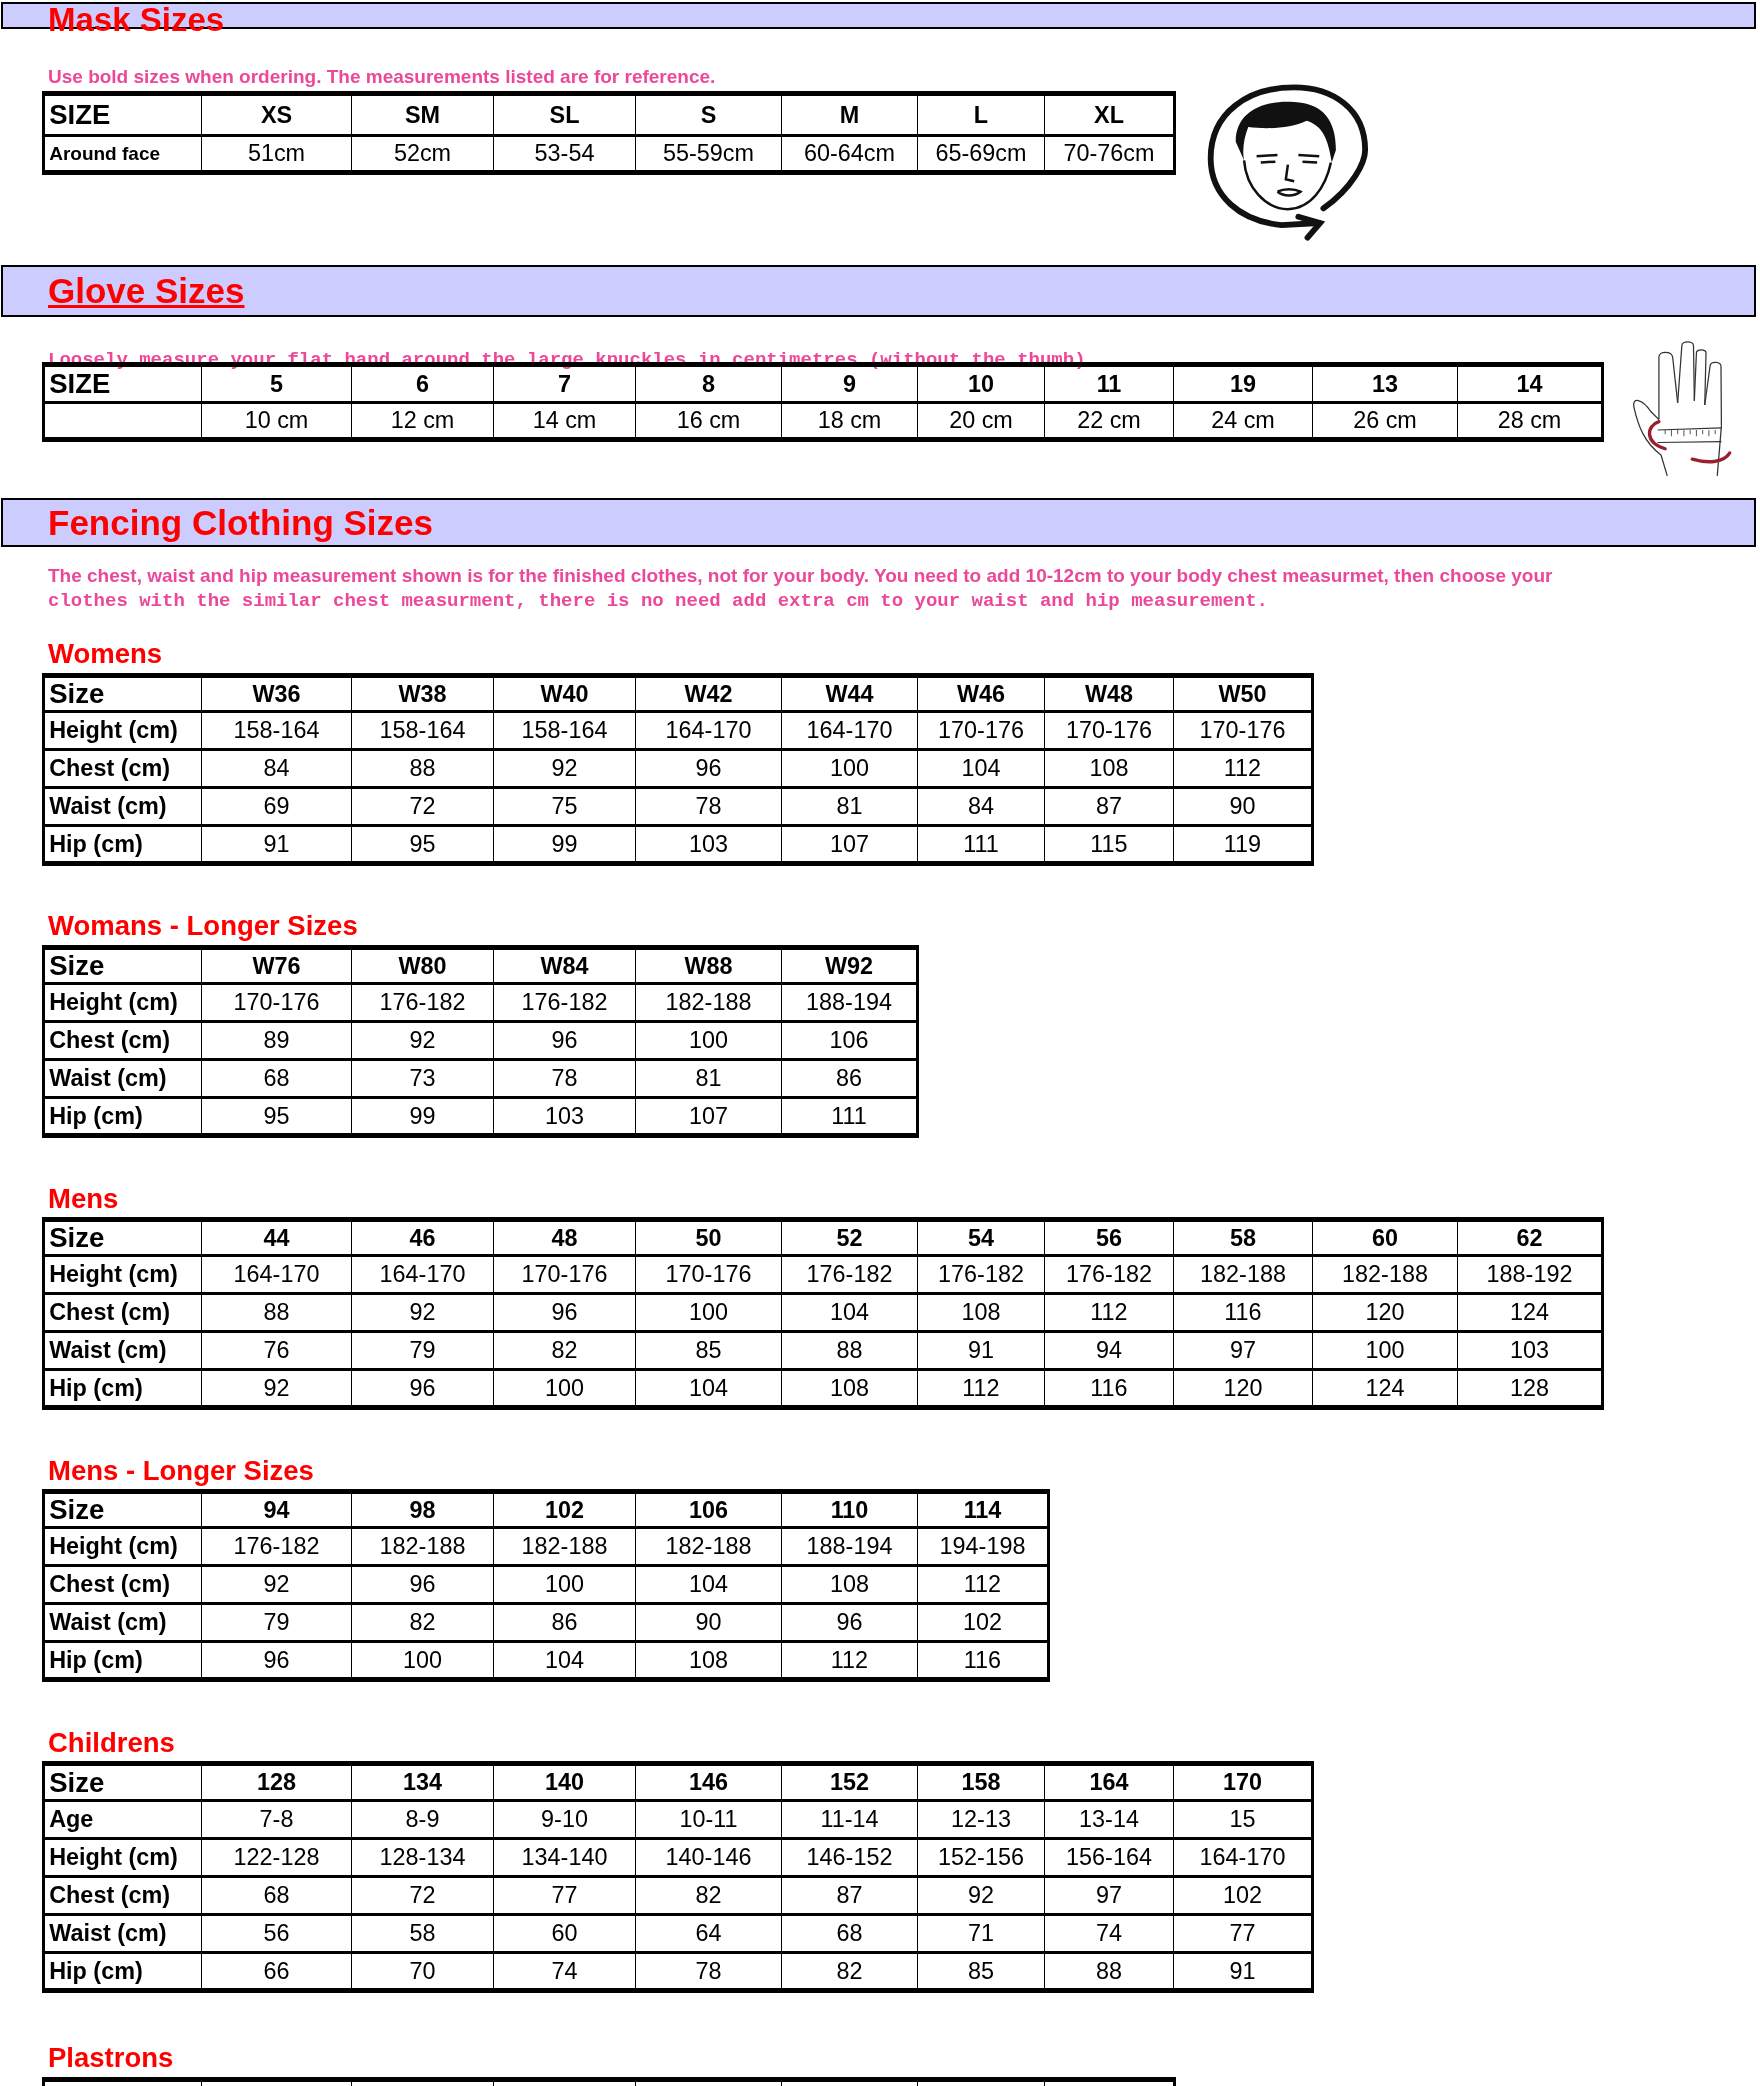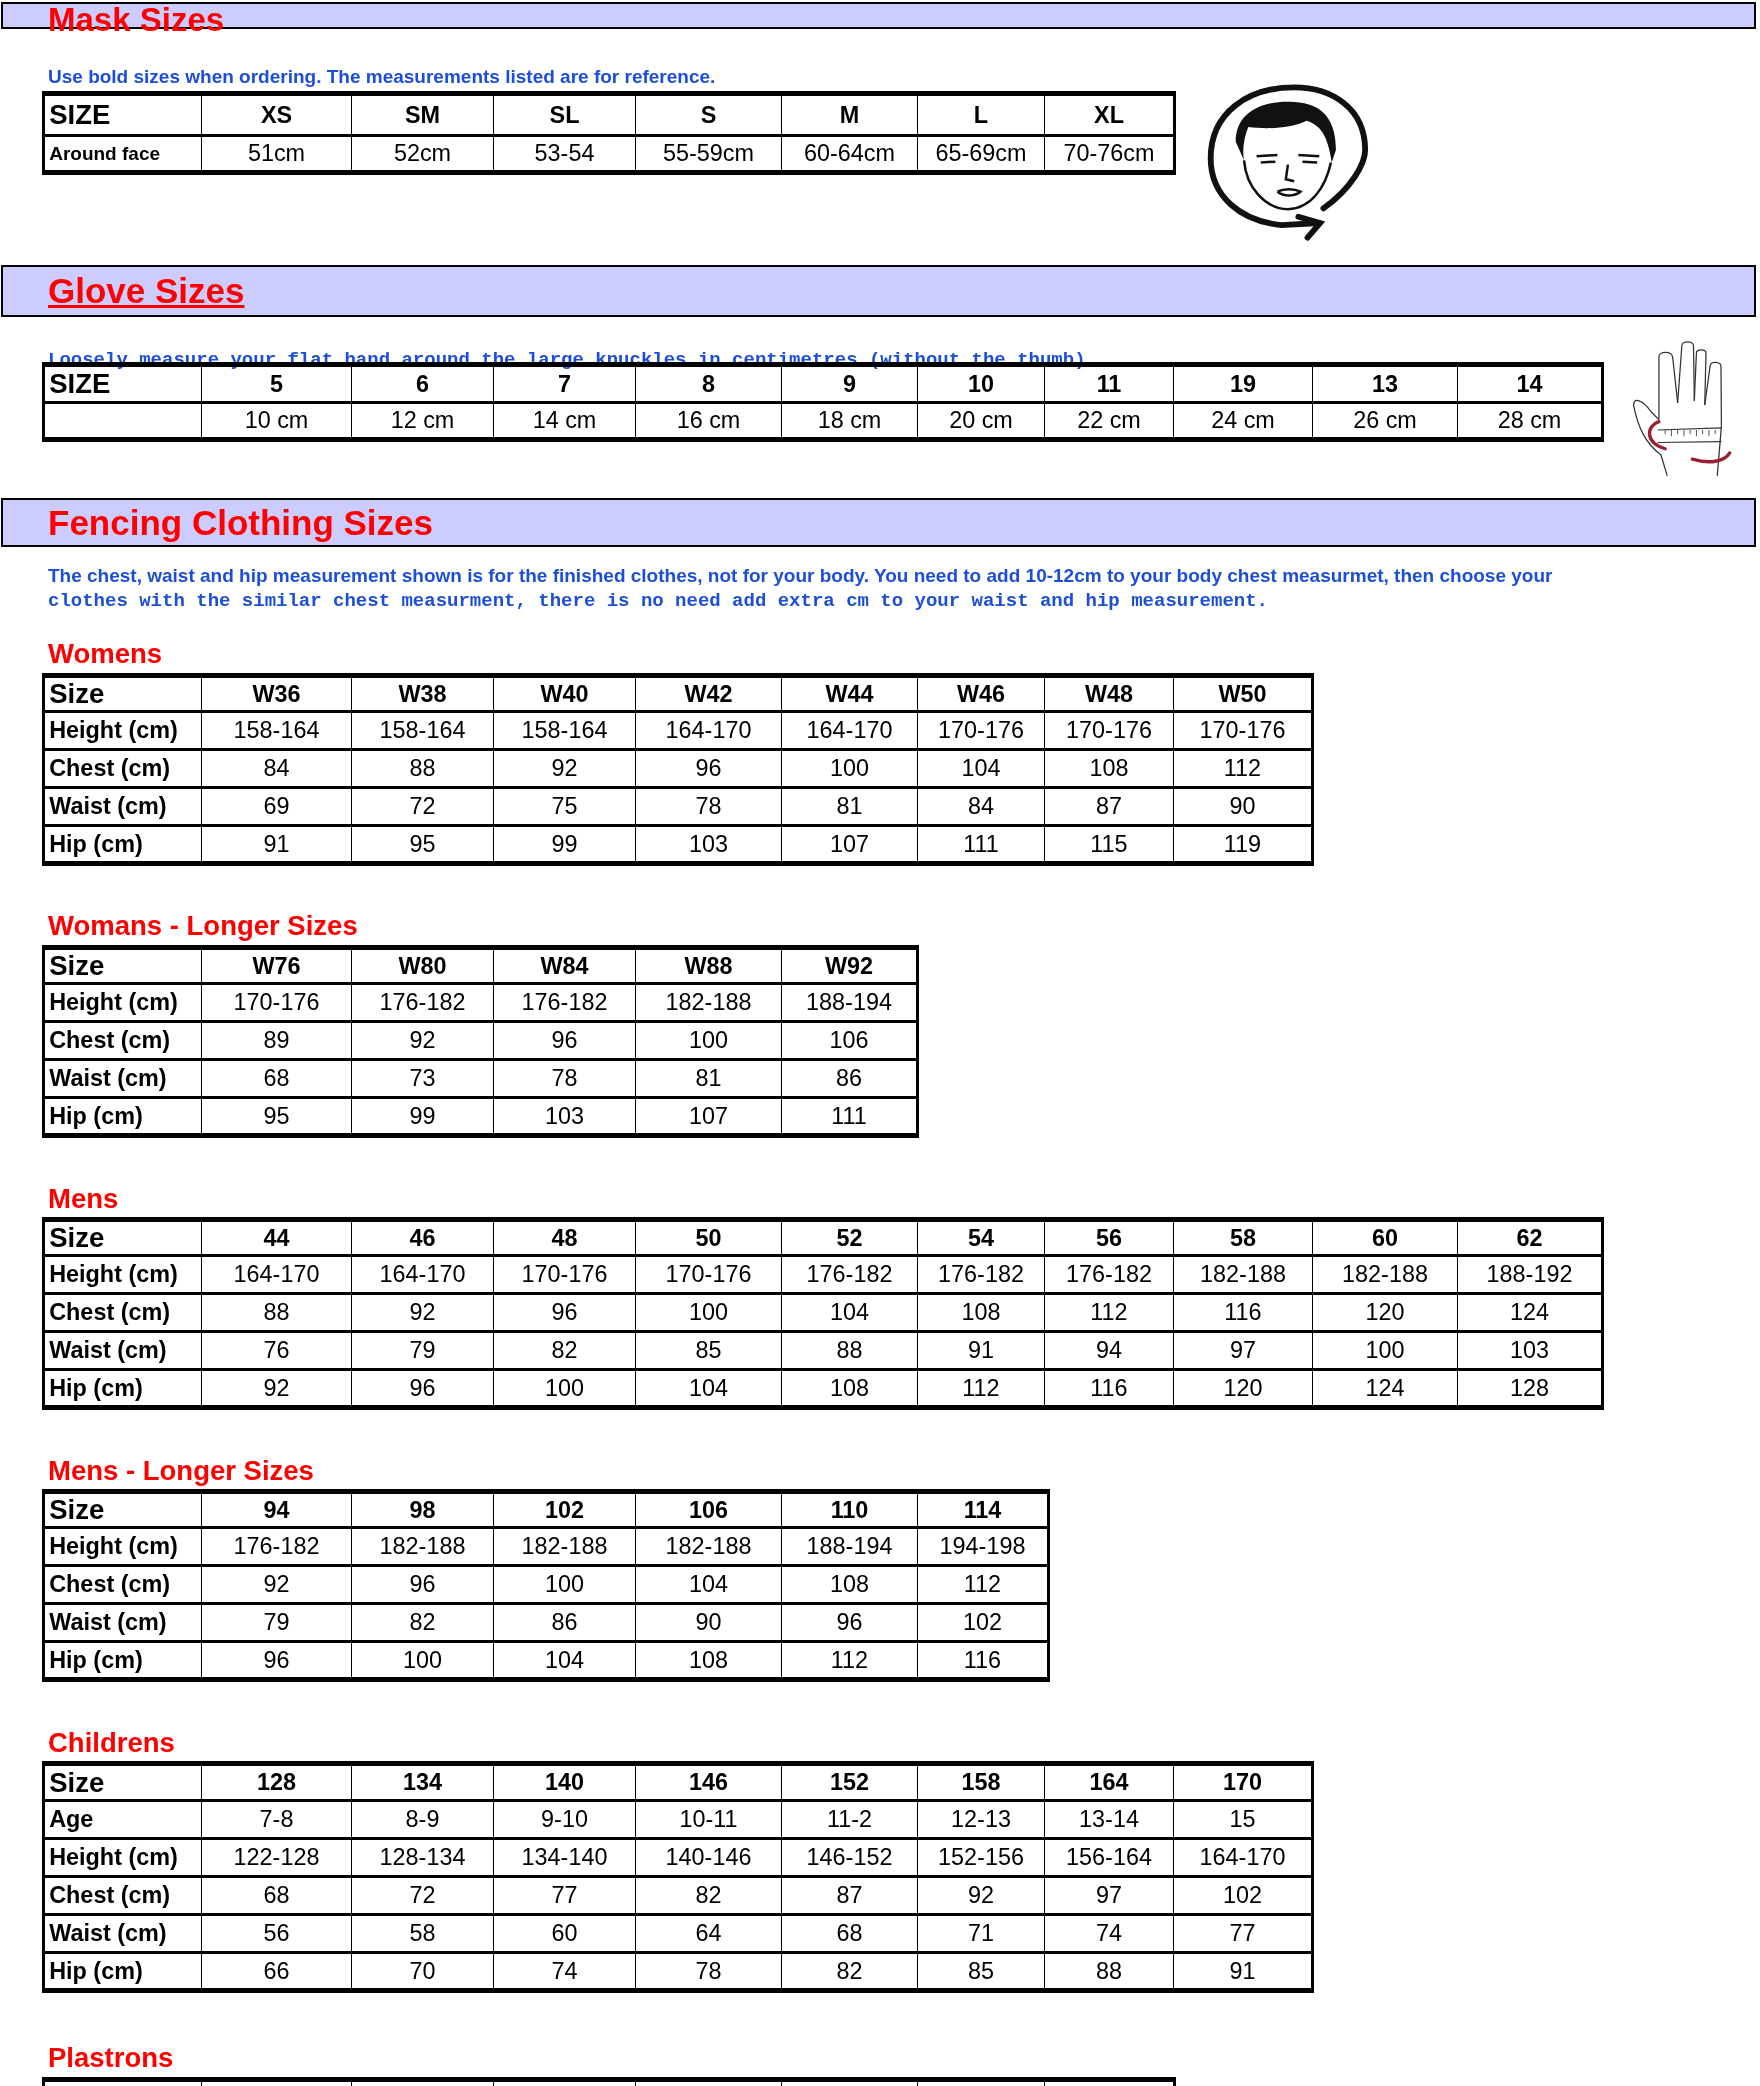--- a/index.html
+++ b/index.html
@@ -9,21 +9,21 @@
   }
   .banner {
     position: absolute; left: 0.8px; width: 1755px;
     background: #ccccff; border: 2.5px solid #000; box-sizing: border-box;
   }
   .banner-title {
     position: absolute; left: 48px; color: #ff0000; font-weight: bold;
     font-size: 35px; line-height: 1; white-space: nowrap;
   }
   .note {
-    position: absolute; left: 48px; color: #1d4ed8; font-weight: bold;
+    position: absolute; left: 48px; color: #ec4899; font-weight: bold;
     font-size: 19px; line-height: 27px; white-space: nowrap;
   }
   .subhead {
     position: absolute; left: 48px; color: #ff0000; font-weight: bold;
     font-size: 27.5px; line-height: 1; white-space: nowrap;
   }
   table.grid {
     position: absolute; left: 42px; border-collapse: collapse; table-layout: fixed;
     border: 3.8px solid #000; border-top-width: 5px; border-bottom-width: 5px;
   }
@@ -464,21 +464,21 @@
     <td>158</td>
     <td>164</td>
     <td>170</td>
   </tr>
   <tr style="height:38px;">
     <td class="rowlabel">Age</td>
     <td>7-8</td>
     <td>8-9</td>
     <td>9-10</td>
     <td>10-11</td>
-    <td>11-2</td>
+    <td>11-14</td>
     <td>12-13</td>
     <td>13-14</td>
     <td>15</td>
   </tr>
   <tr style="height:38px;">
     <td class="rowlabel">Height (cm)</td>
     <td>122-128</td>
     <td>128-134</td>
     <td>134-140</td>
     <td>140-146</td>

